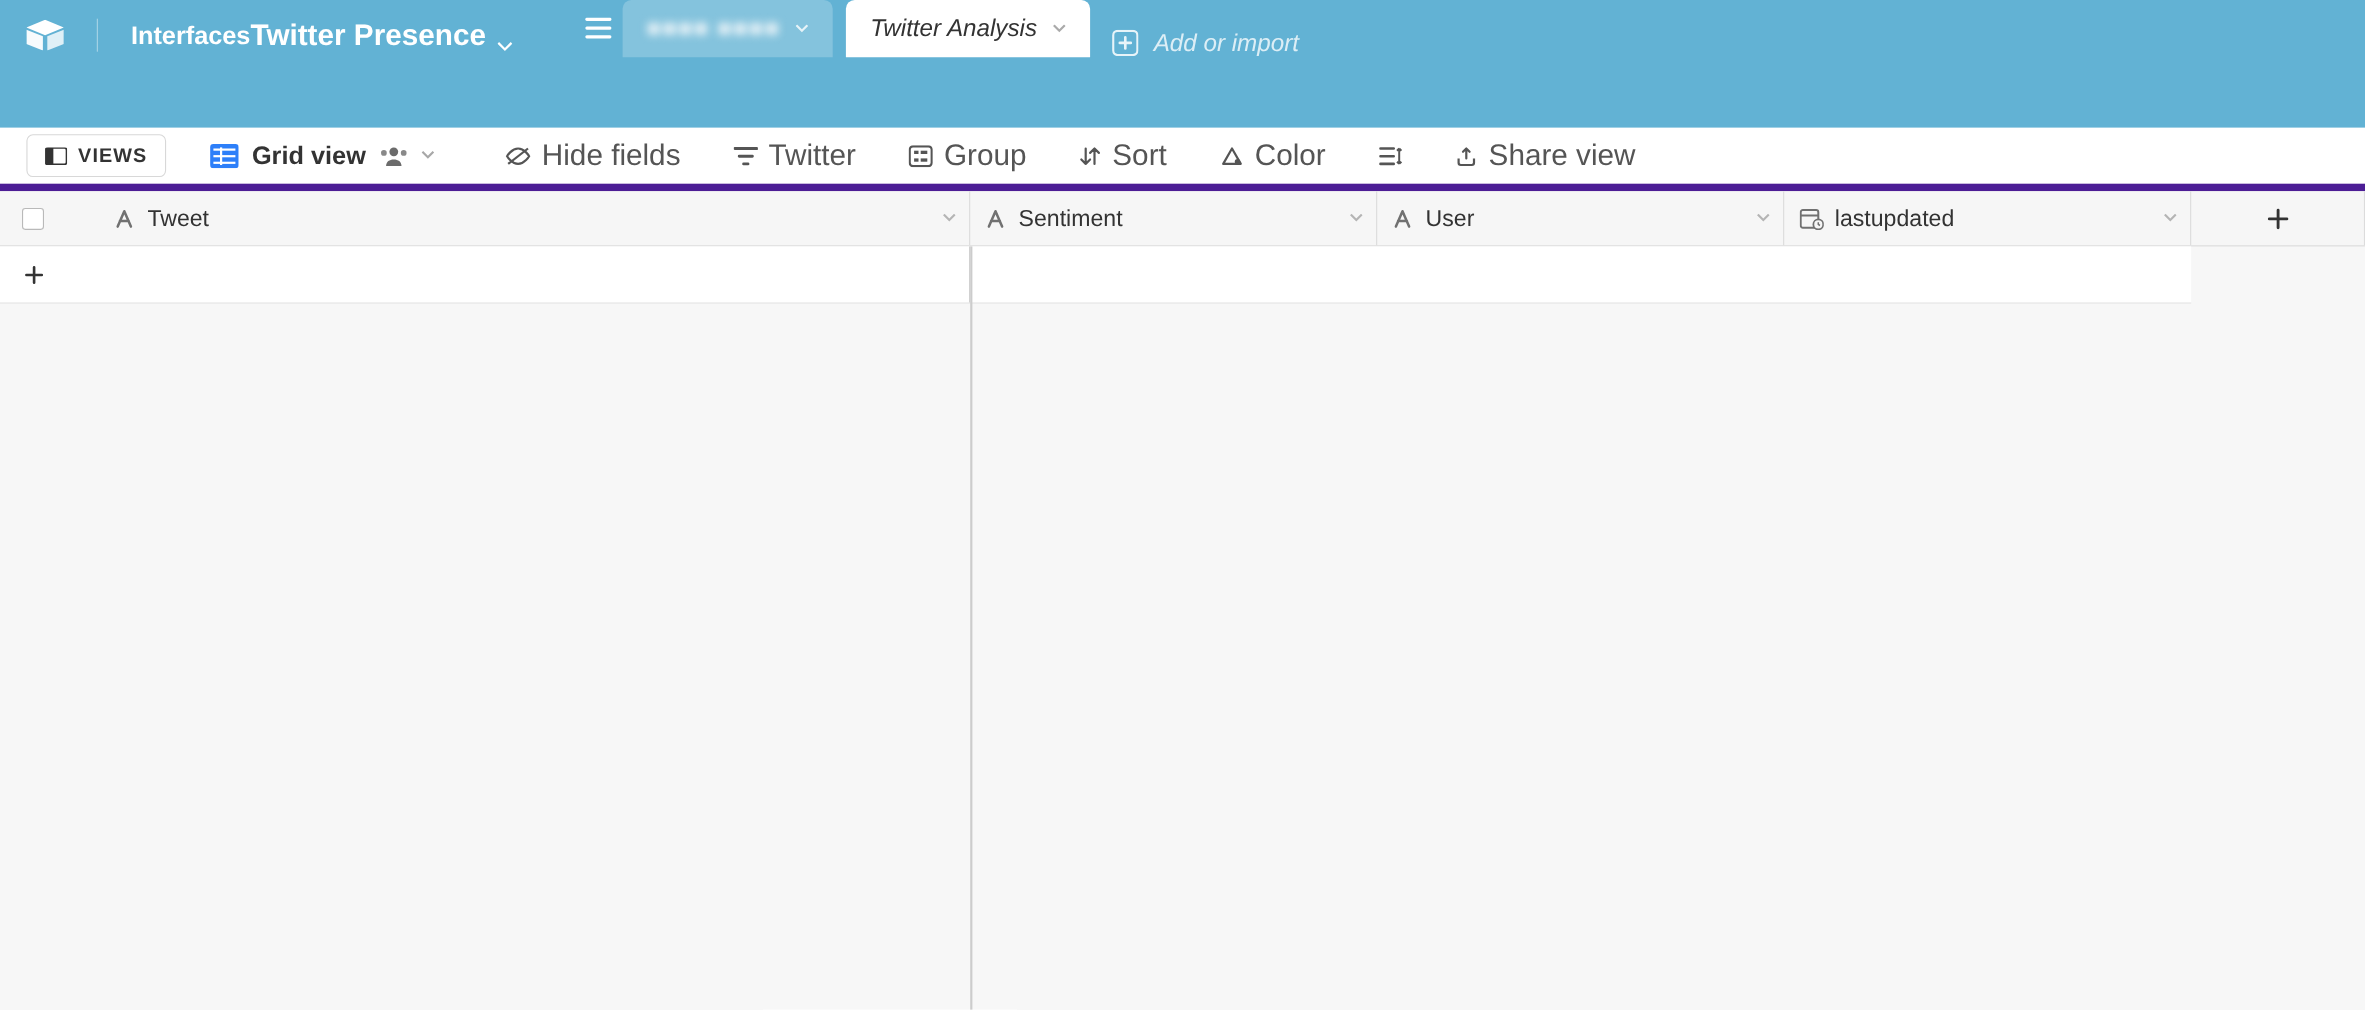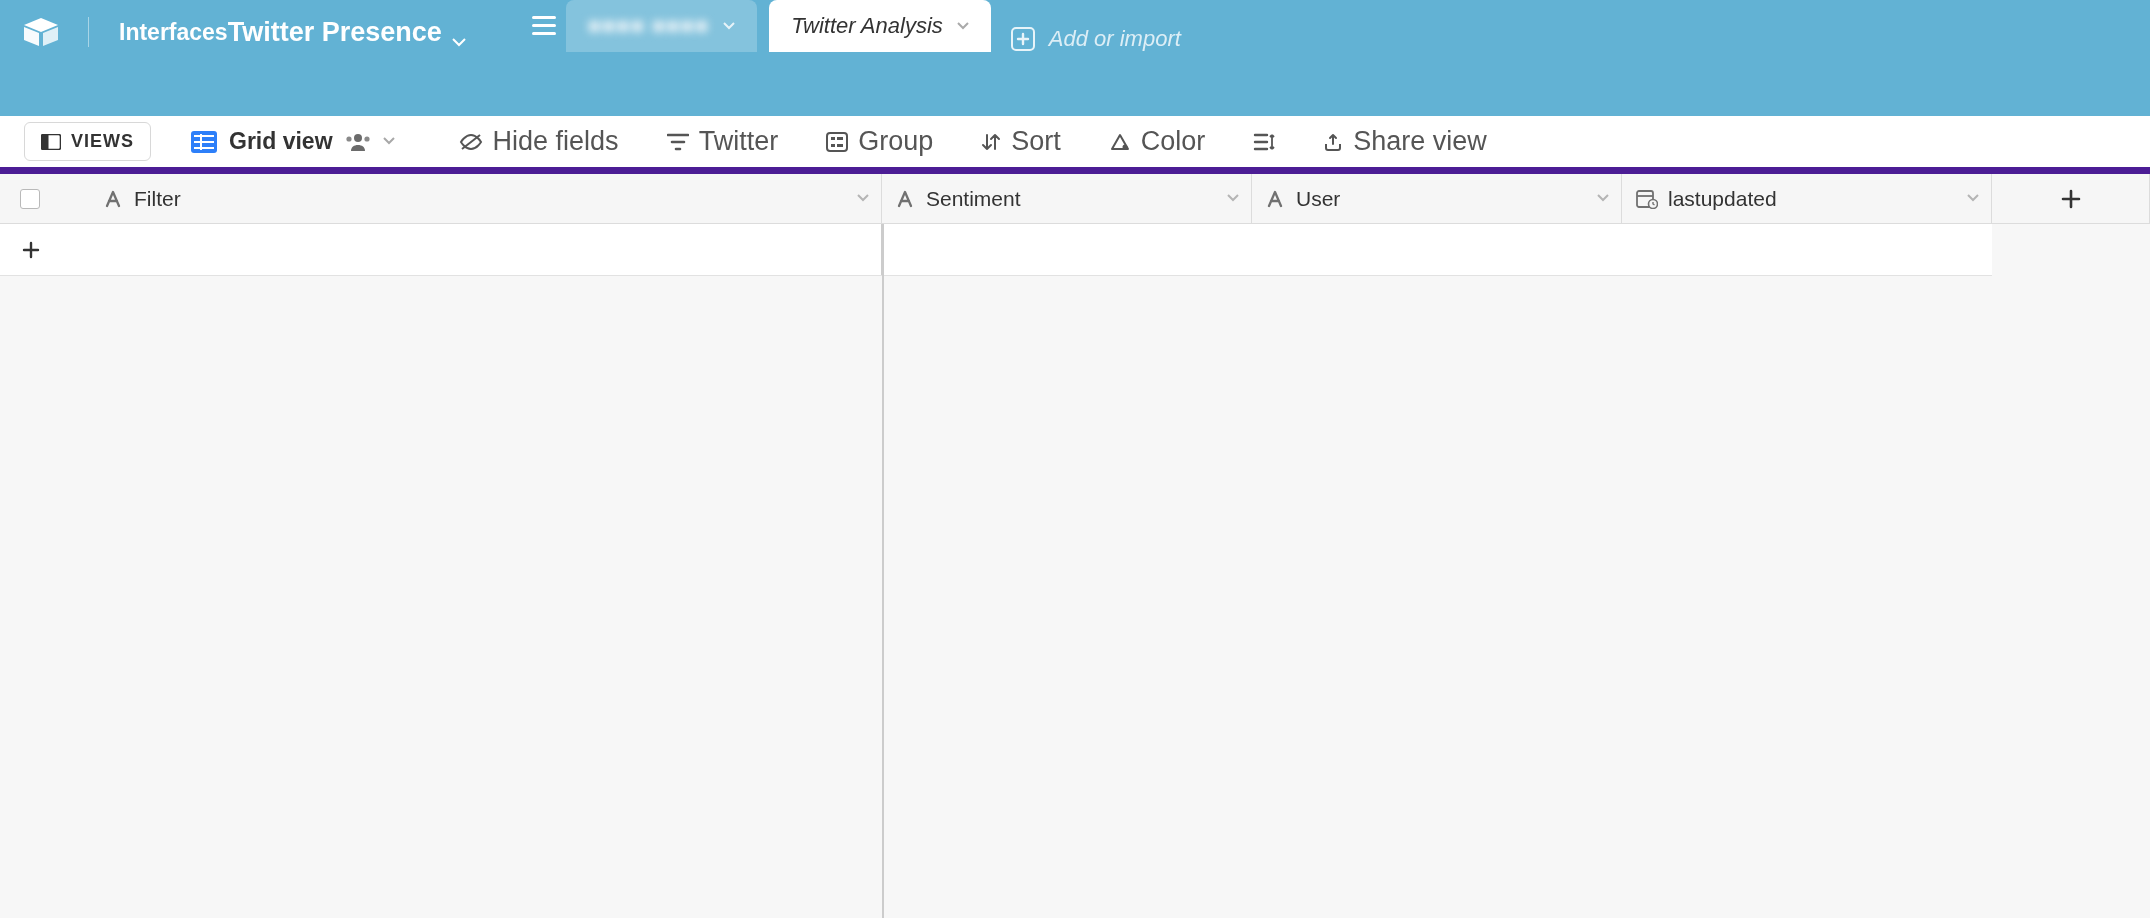--- a/index.html
+++ b/index.html
@@ -401,21 +401,21 @@
     <div class="rownum-col">
       <div class="checkbox-box"></div>
     </div>
     <div class="col-cell col-tweet">
       <div class="left">
         <span class="col-icon">
           <svg width="20" height="18" viewBox="0 0 20 18">
               <path d="M3 16L9 2l6 14M5 11h8" stroke="#717171" stroke-width="2.3" fill="none" stroke-linecap="round" stroke-linejoin="round"></path>
             </svg>
         </span>
-        <span>Filter</span>
+        <span>Tweet</span>
       </div>
       <span class="caret-sm">
           <svg width="12" height="9" viewBox="0 0 12 9">
             <path d="M1 1l5 5 5-5" stroke="#b5b5b5" stroke-width="2" fill="none"></path>
           </svg>
         </span>
     </div>
     <div class="col-cell col-sentiment">
       <div class="left">
         <span class="col-icon">

